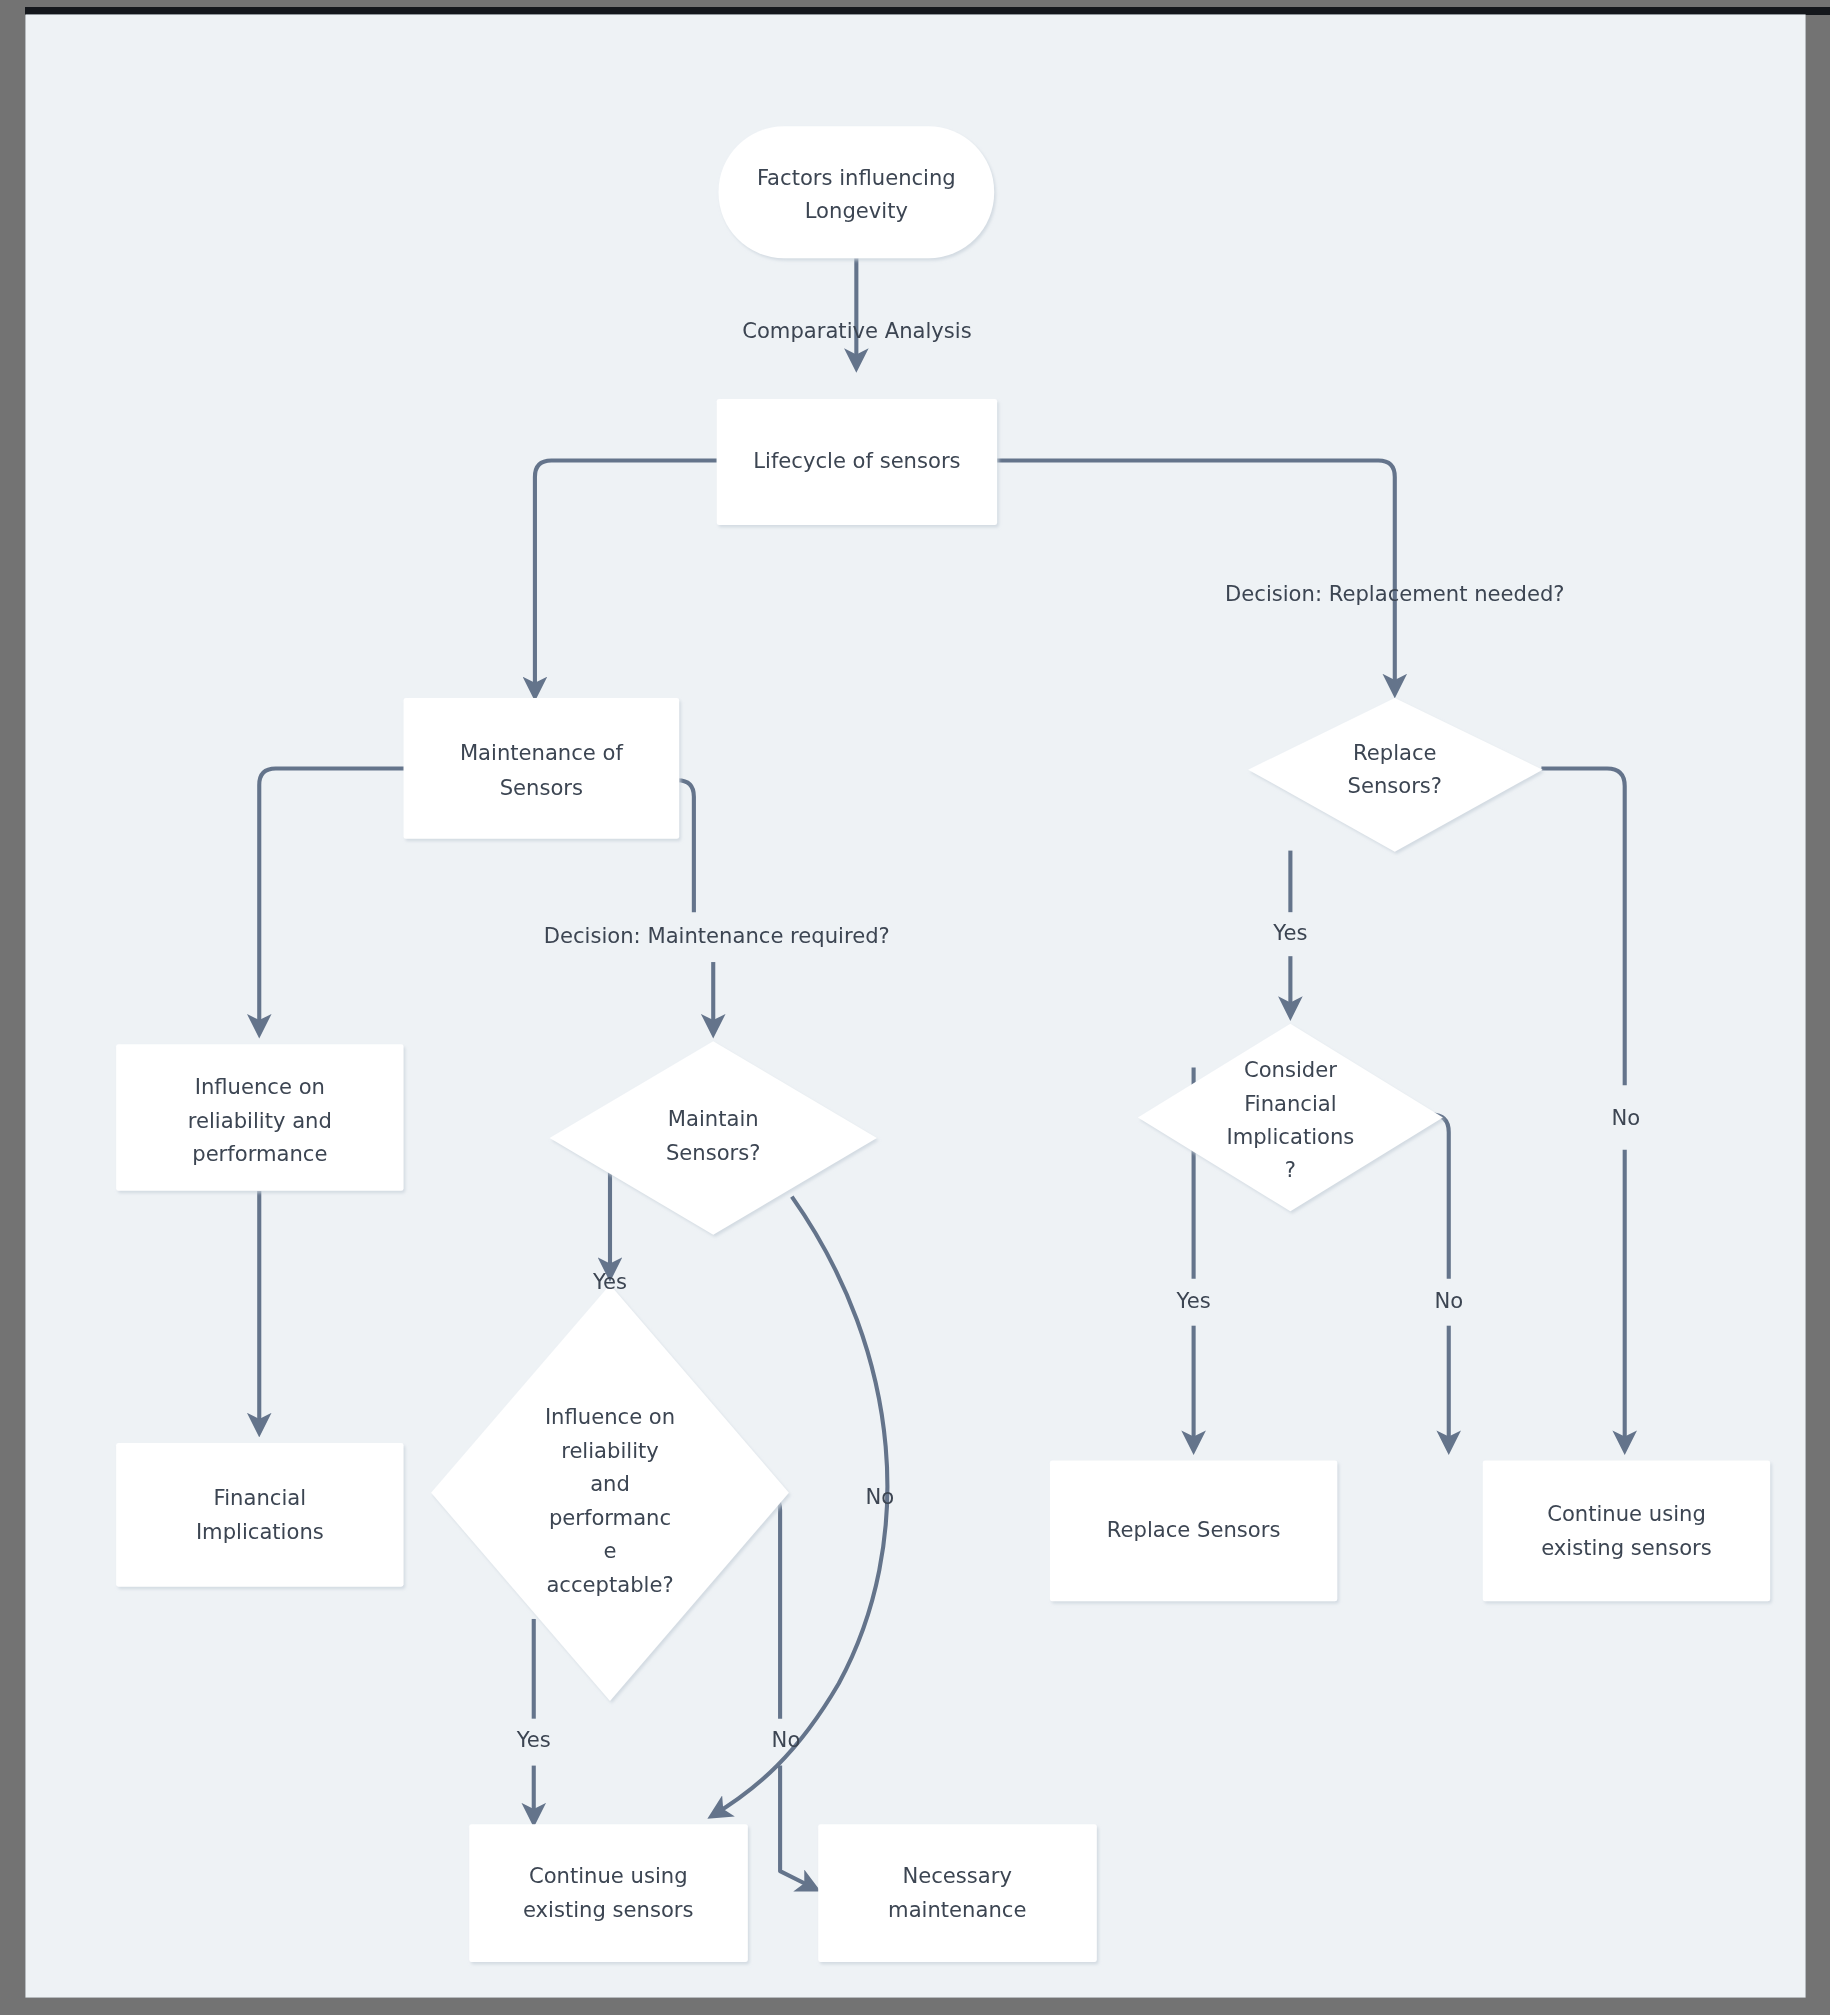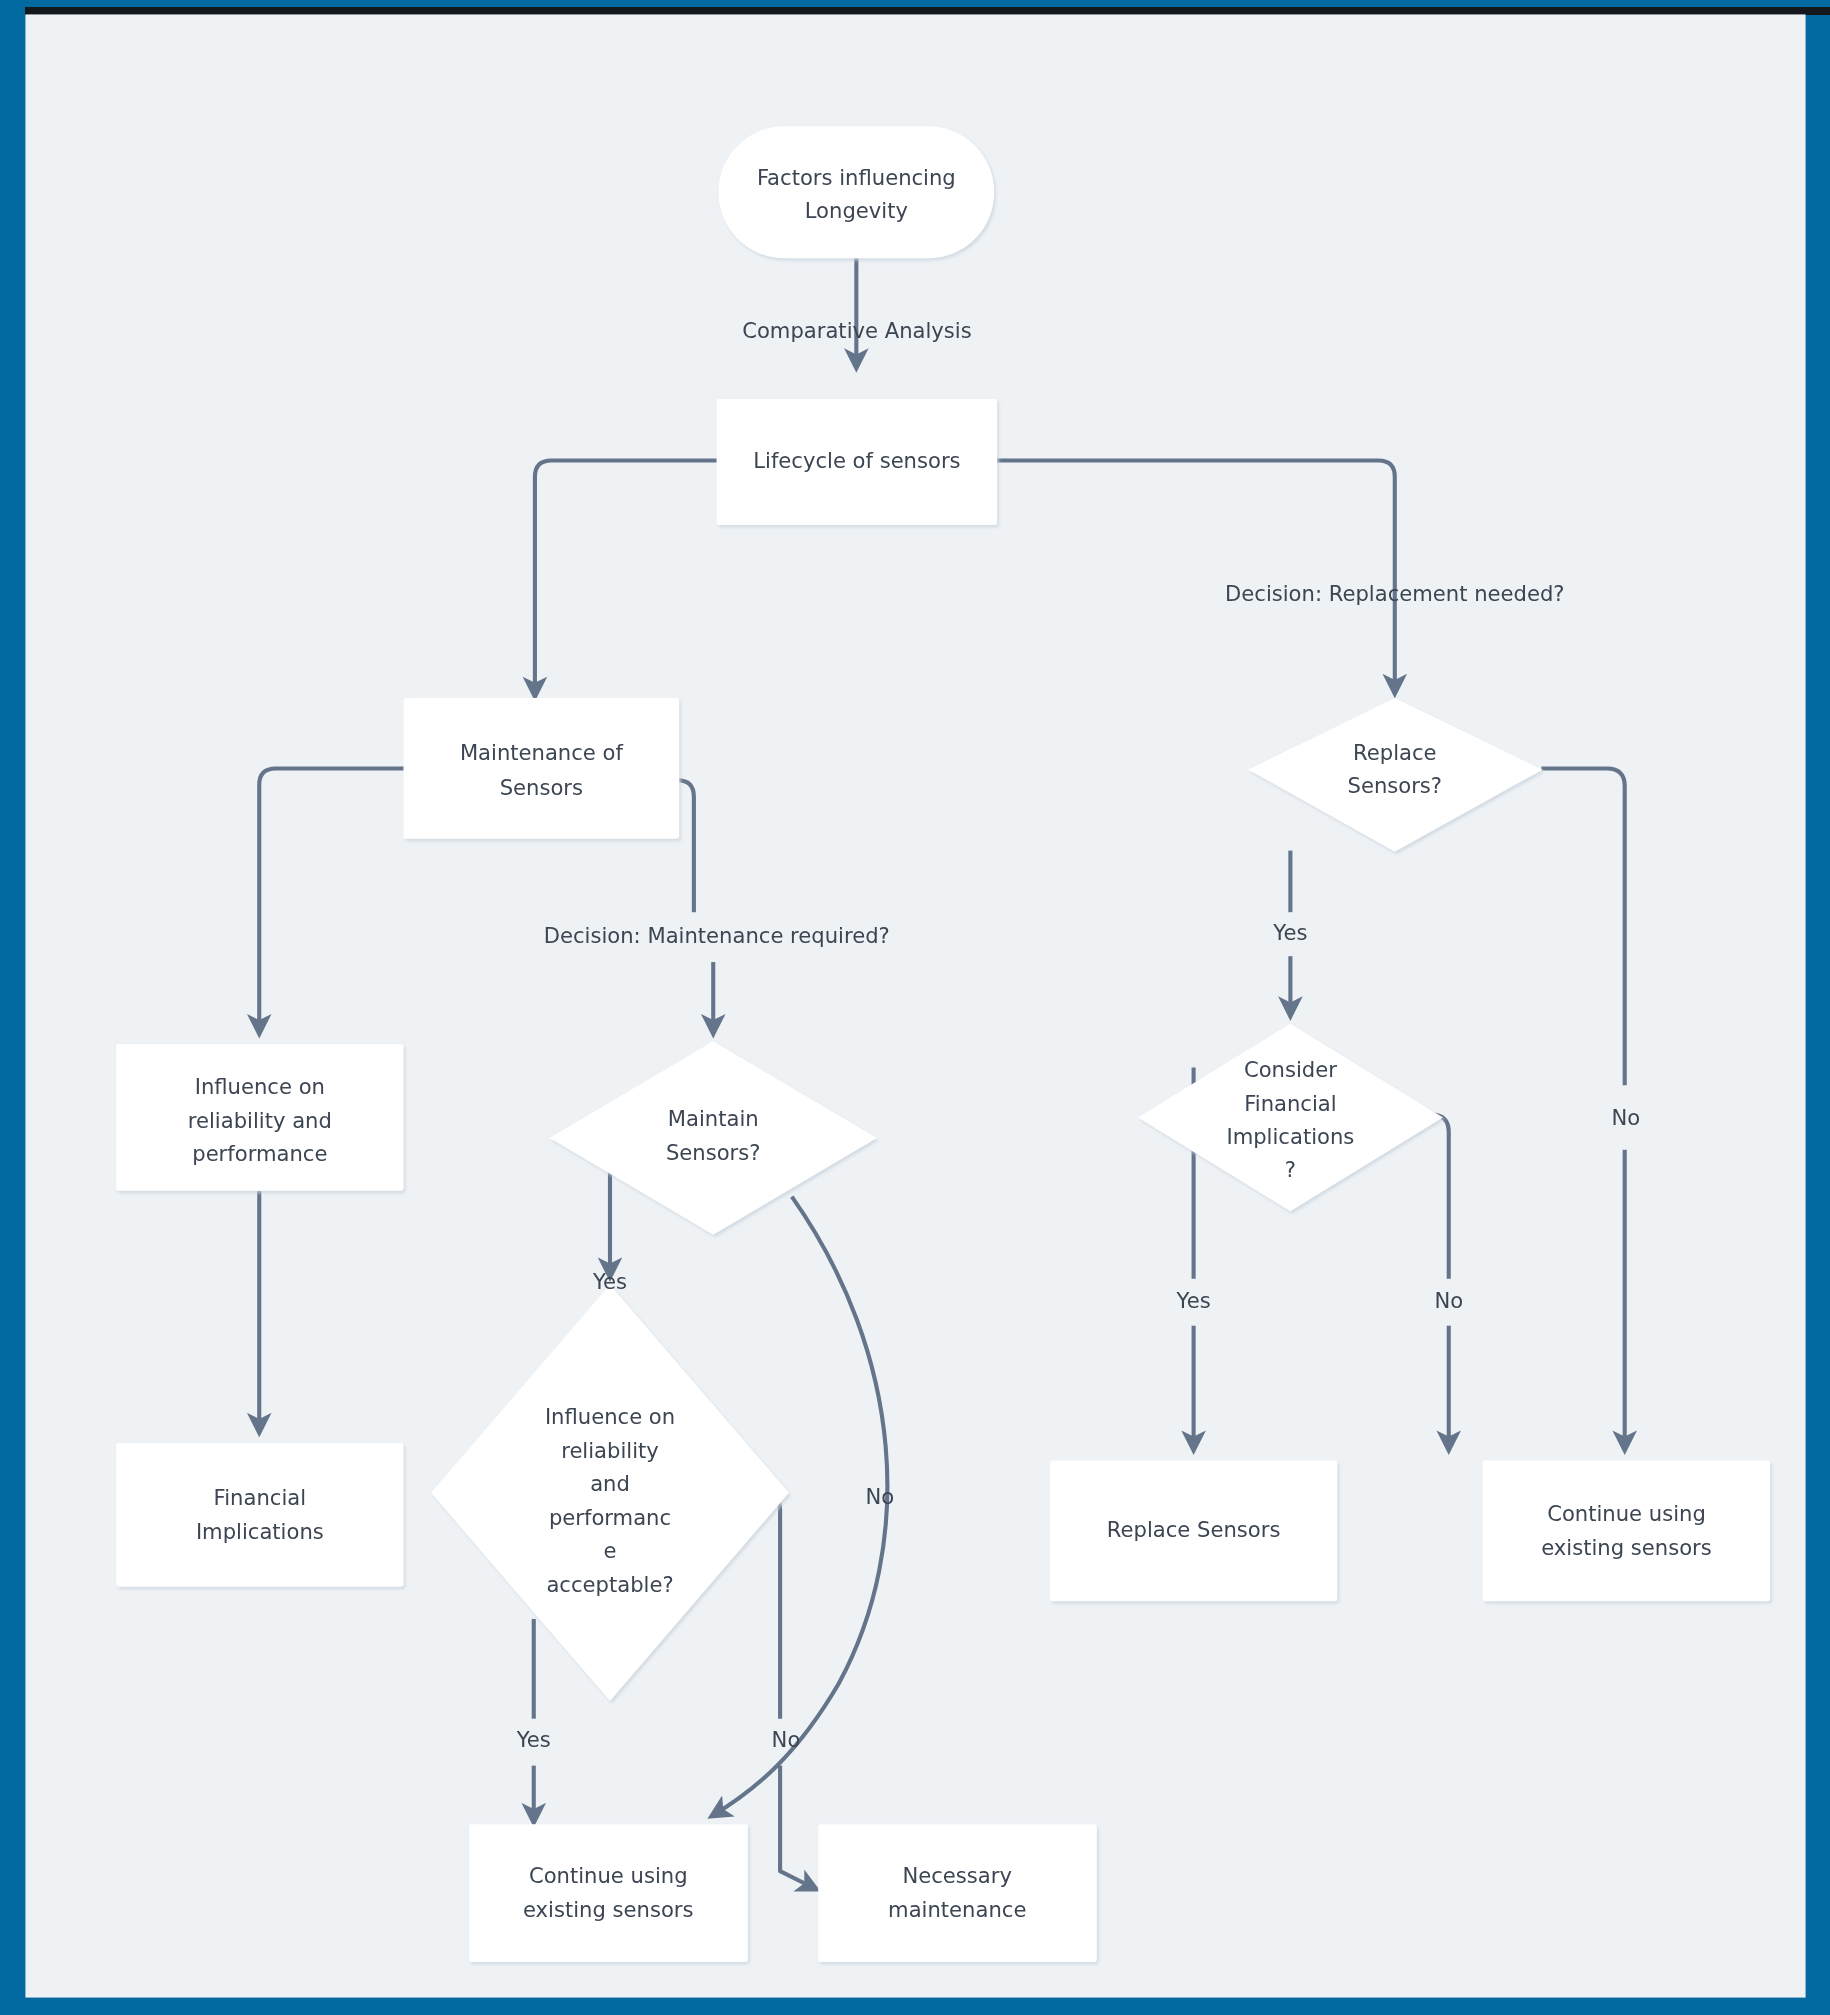--- a/index.html
+++ b/index.html
@@ -9,21 +9,21 @@
   }
   body {
     width: 1830px;
     height: 2015px;
     font-family: "DejaVu Sans", sans-serif;
   }
   #canvas {
     position: relative;
     width: 1830px;
     height: 2015px;
-    background: #0369a1;
+    background: #737373;
     overflow: hidden;
   }
   #topbar {
     position: absolute;
     left: 25px;
     top: 7px;
     width: 1806px;
     height: 8.2px;
     background: #14171c;
   }

